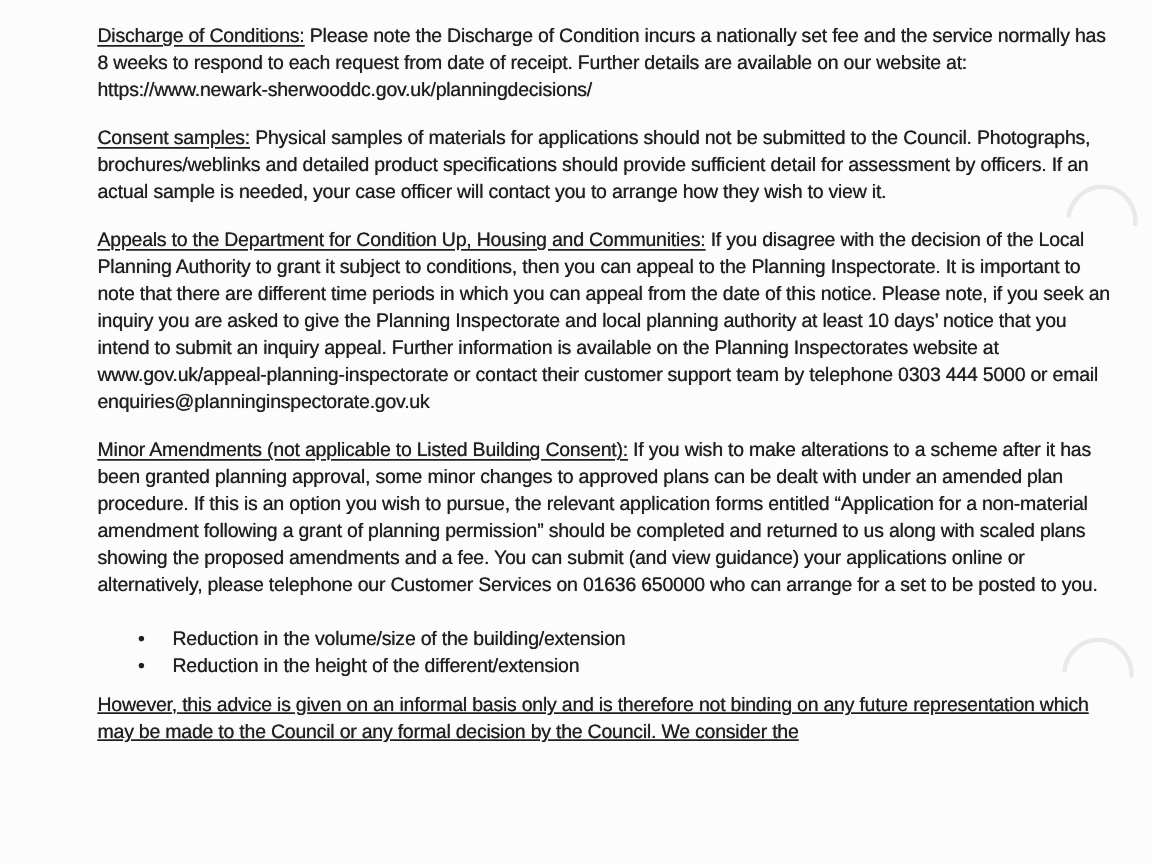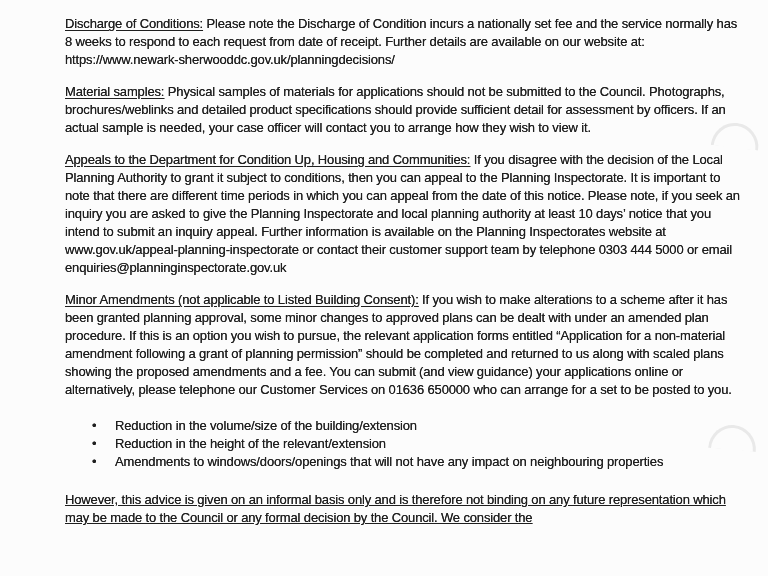--- a/index.html
+++ b/index.html
@@ -31,21 +31,21 @@
   }
   .para {
     margin: 0 0 14px 0;
   }
   .heading {
     text-decoration: underline;
     text-underline-offset: 2px;
   }
   ul.bullets {
     list-style: none;
-    margin: 18px 0 20px 0;
+    margin: 18px 0 8px 0;
     padding: 0 0 0 50px;
   }
   ul.bullets li {
     position: relative;
     margin: 0;
   }
   ul.bullets li::before {
     content: "\2022";
     position: absolute;
     left: -23px;
@@ -79,39 +79,38 @@
 <body>
 
 <div class="page">
 
   <p class="para">
     <span class="heading">Discharge of Conditions:</span>
     <span class="body-text">Please note the Discharge of Condition incurs a nationally set fee and the service normally has 8 weeks to respond to each request from date of receipt.  Further details are available on our website at: https://www.newark-sherwooddc.gov.uk/planningdecisions/</span>
   </p>
 
   <p class="para">
-    <span class="heading">Material samples:</span>
+    <span class="heading">Consent samples:</span>
     <span class="body-text">Physical samples of materials for applications should not be submitted to the Council. Photographs, brochures/weblinks and detailed product specifications should provide sufficient detail for assessment by officers. If an actual sample is needed, your case officer will contact you to arrange how they wish to view it.</span>
   </p>
 
   <p class="para">
     <span class="heading">Appeals to the Department for Condition Up, Housing and Communities:</span>
     <span class="body-text">If you disagree with the decision of the Local Planning Authority to grant it subject to conditions, then you can appeal to the Planning Inspectorate. It is important to note that there are different time periods in which you can appeal from the date of this notice. Please note, if you seek an inquiry you are asked to give the Planning Inspectorate and local planning authority at least 10 days’ notice that you intend to submit an inquiry appeal. Further information is available on the Planning Inspectorates website at www.gov.uk/appeal-planning-inspectorate or contact their customer support team by telephone 0303 444 5000 or email enquiries@planninginspectorate.gov.uk</span>
   </p>
 
   <p class="para">
     <span class="heading">Minor Amendments (not applicable to Listed Building Consent):</span>
     <span class="body-text">If you wish to make alterations to a scheme after it has been granted planning approval, some minor changes to approved plans can be dealt with under an amended plan procedure. If this is an option you wish to pursue, the relevant application forms entitled “Application for a non-material amendment following a grant of planning permission” should be completed and returned to us along with scaled plans showing the proposed amendments and a fee.  You can submit (and view guidance) your applications online or alternatively, please telephone our Customer Services on 01636 650000 who can arrange for a set to be posted to you.</span>
   </p>
 
 
   <ul class="bullets">
     <li>Reduction in the volume/size of the building/extension</li>
-    <li>Reduction in the height of the relevant/extension</li>
-    <li>Amendments to windows/doors/openings that will not have any impact on neighbouring properties</li>
+    <li>Reduction in the height of the different/extension</li>
   </ul>
 
   <p class="para closing">However, this advice is given on an informal basis only and is therefore not binding on any future representation which may be made to the Council or any formal decision by the Council.  We consider the</p>
 
   <div class="artifact artifact-top"></div>
   <div class="artifact artifact-bottom"></div>
 
 </div>
 
 </body></html>

